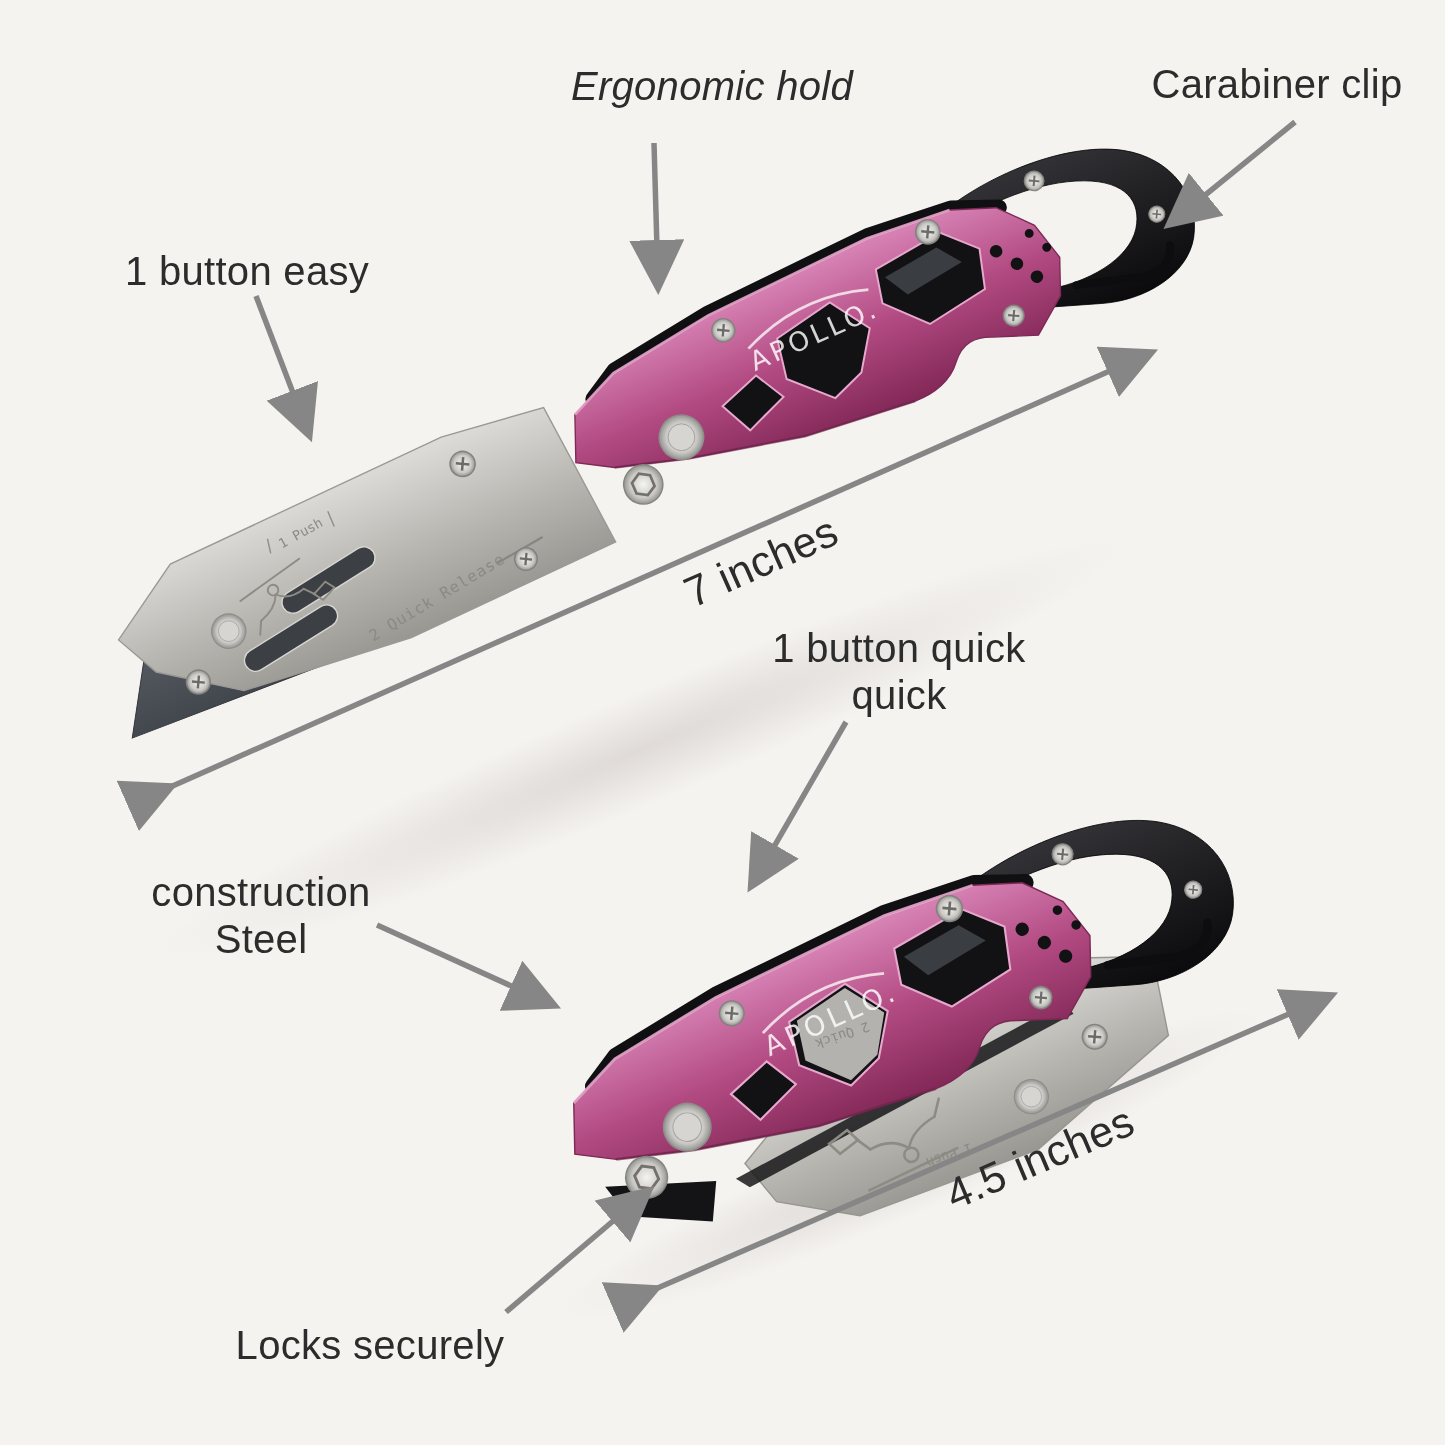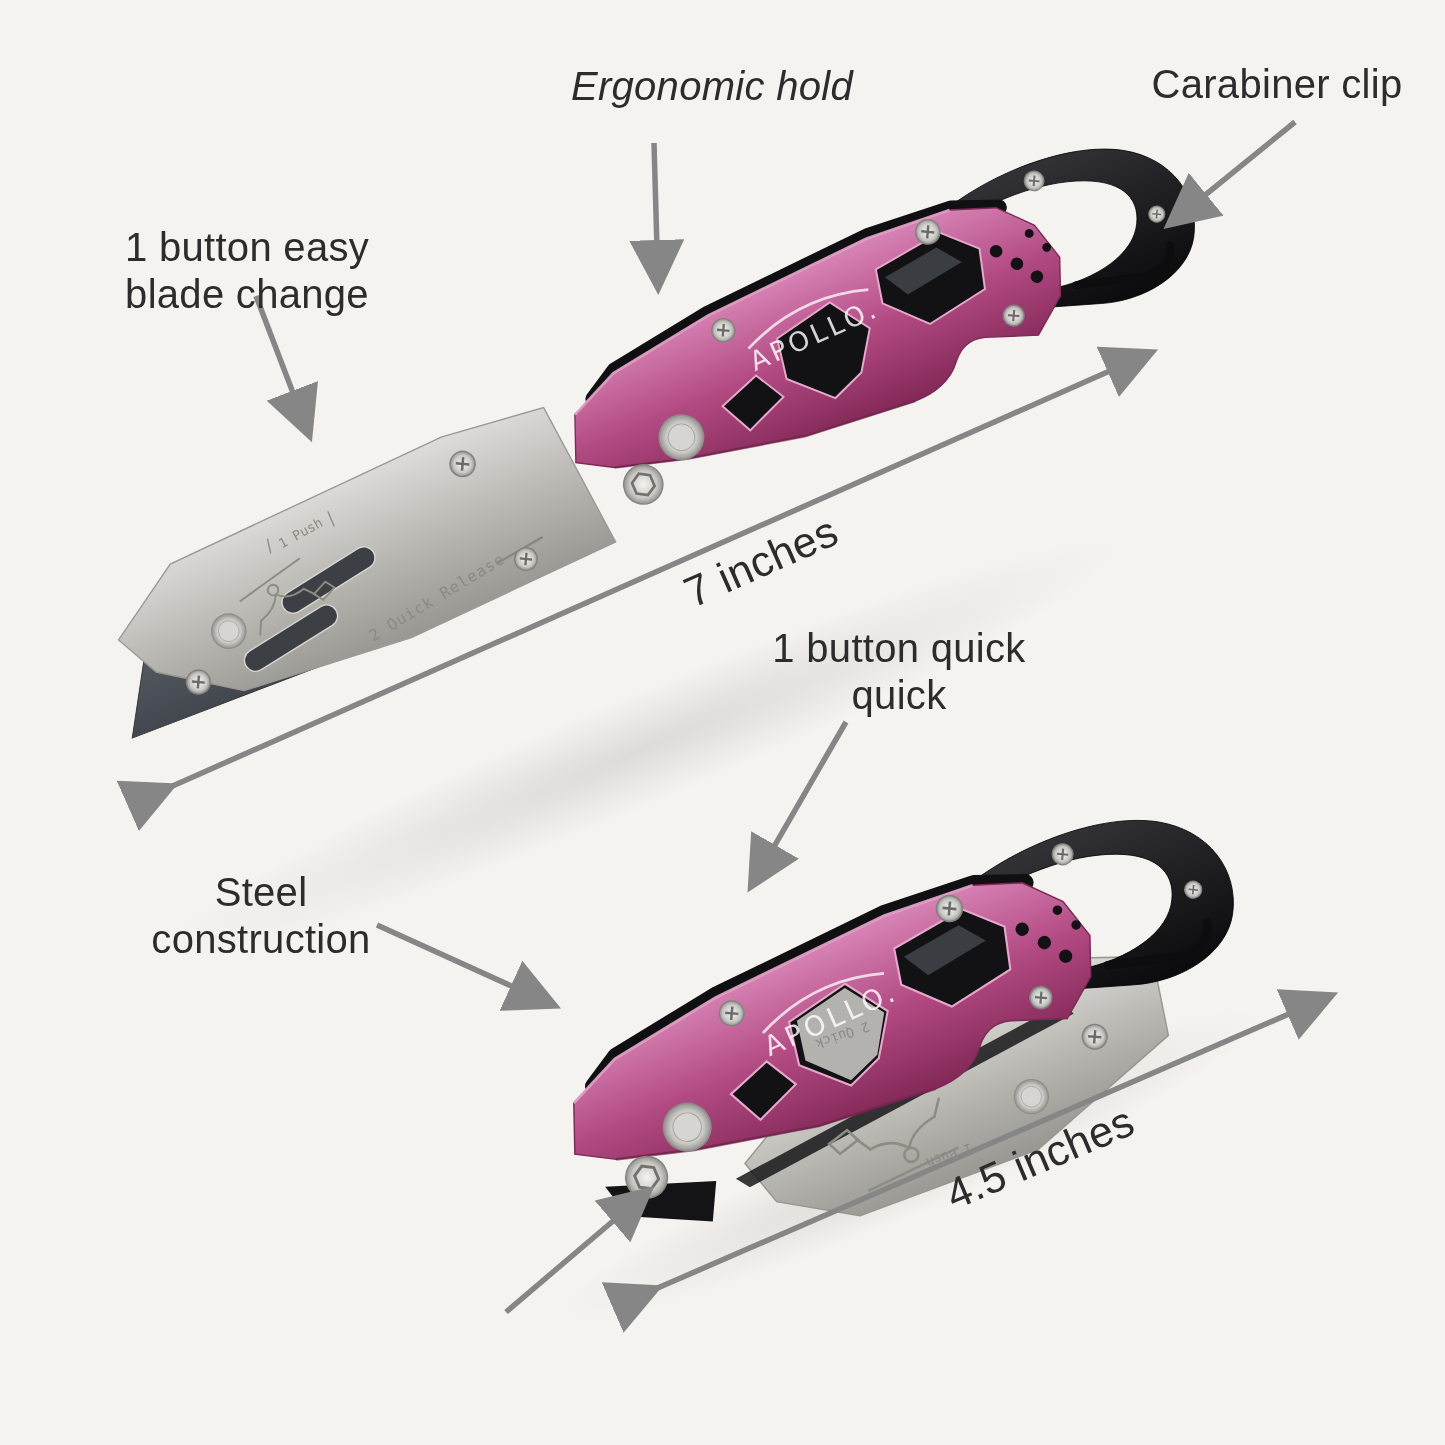--- a/index.html
+++ b/index.html
@@ -171,31 +171,31 @@
     <line x1="506" y1="1312" x2="646" y2="1193" marker-end="url(#ah)"></line>
   </g>
 </svg>
 
 <div class="label" style="left:712px;top:86px;font-style:italic;">Ergonomic hold</div>
 
 <div class="label" style="left:1277px;top:84px;">Carabiner clip</div>
 
 <div class="label" style="left:247px;top:239px;margin-top:32px;">
   <span>1 button easy</span>
-  <span>blade change</span>
 </div>
 
 <div class="label dim rot-top" style="left:761px;top:562px;">7 inches</div>
 
 <div class="label" style="left:899px;top:672px;">
   <span>1 button quick</span>
   <span>quick</span>
 </div>
 
 <div class="label" style="left:261px;top:916px;">
+  <span>construction</span>
   <span>Steel</span>
-  <span>construction</span>
 </div>
 
 <div class="label dim rot-bot" style="left:1040px;top:1158px;">4.5 inches</div>
 
+<div class="label" style="left:370px;top:1345px;">Locks securely</div>
 
 </div>
 
 </body></html>

